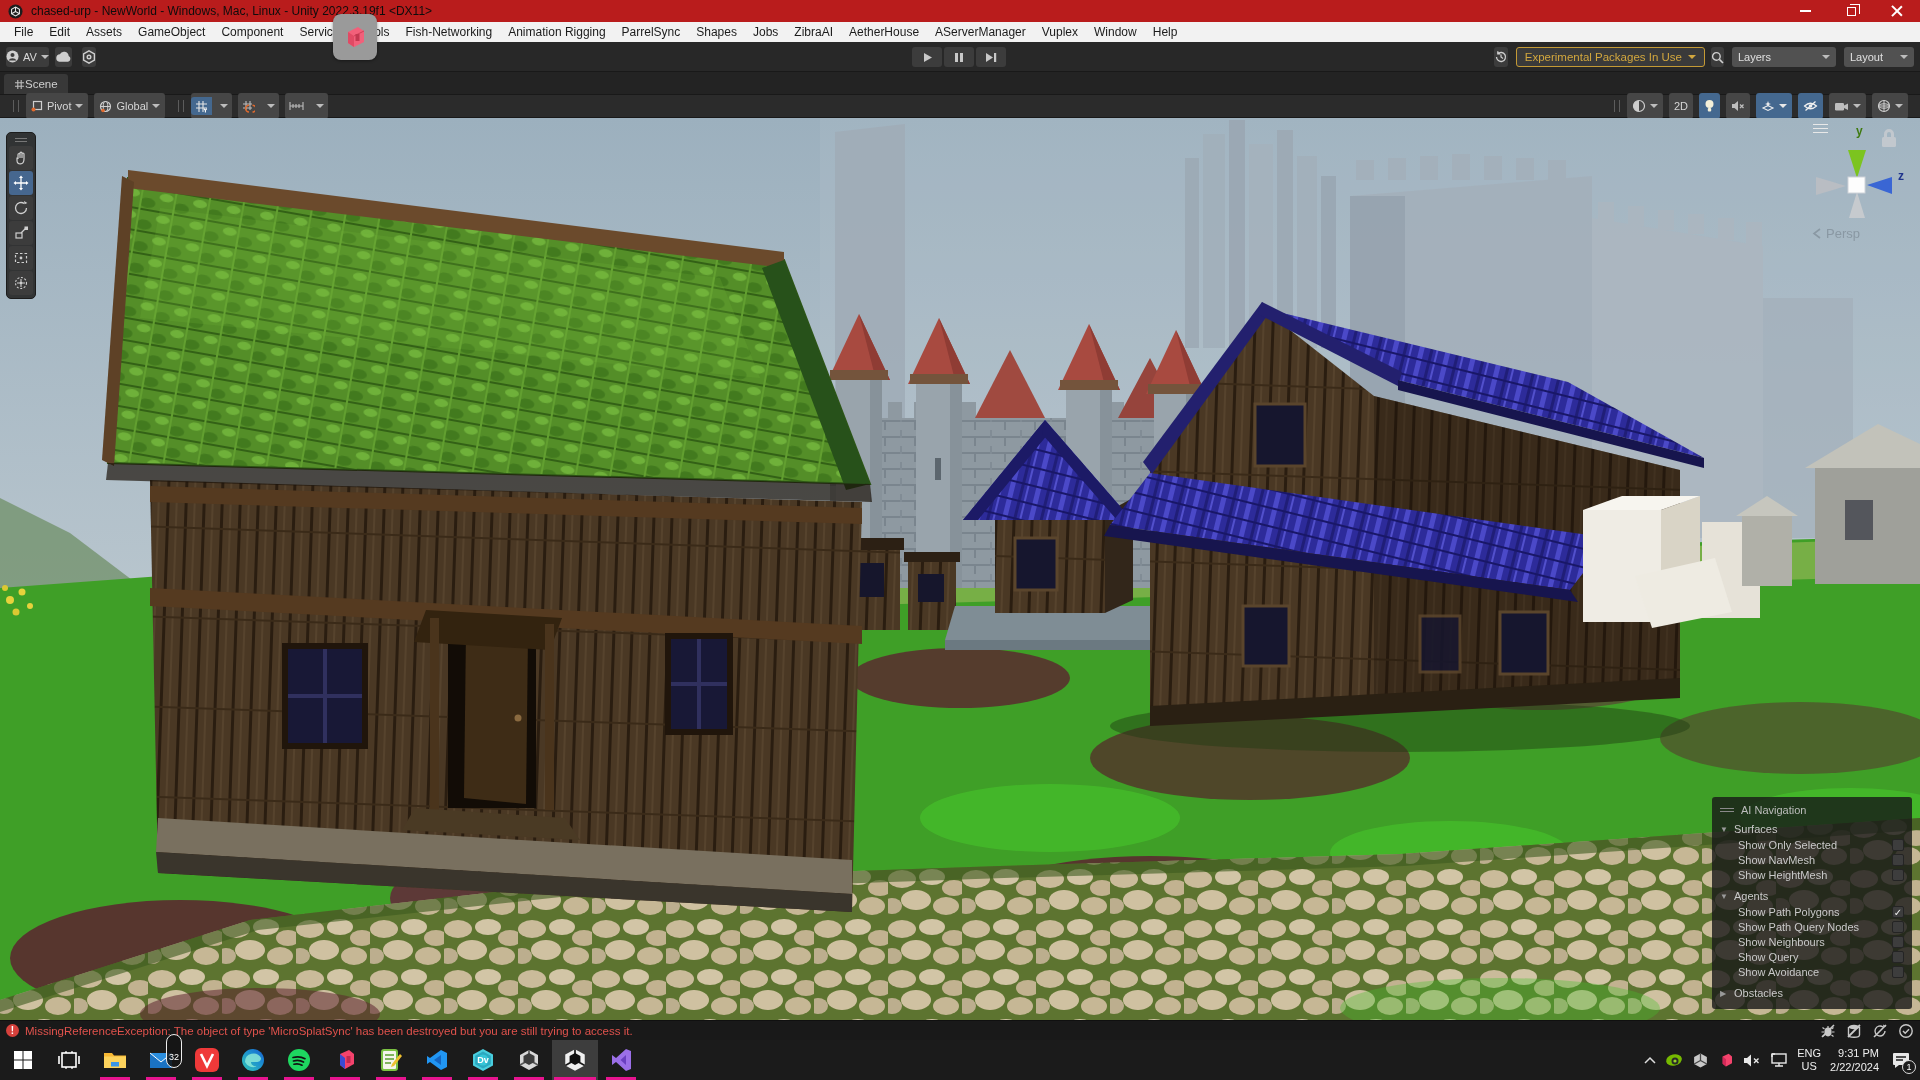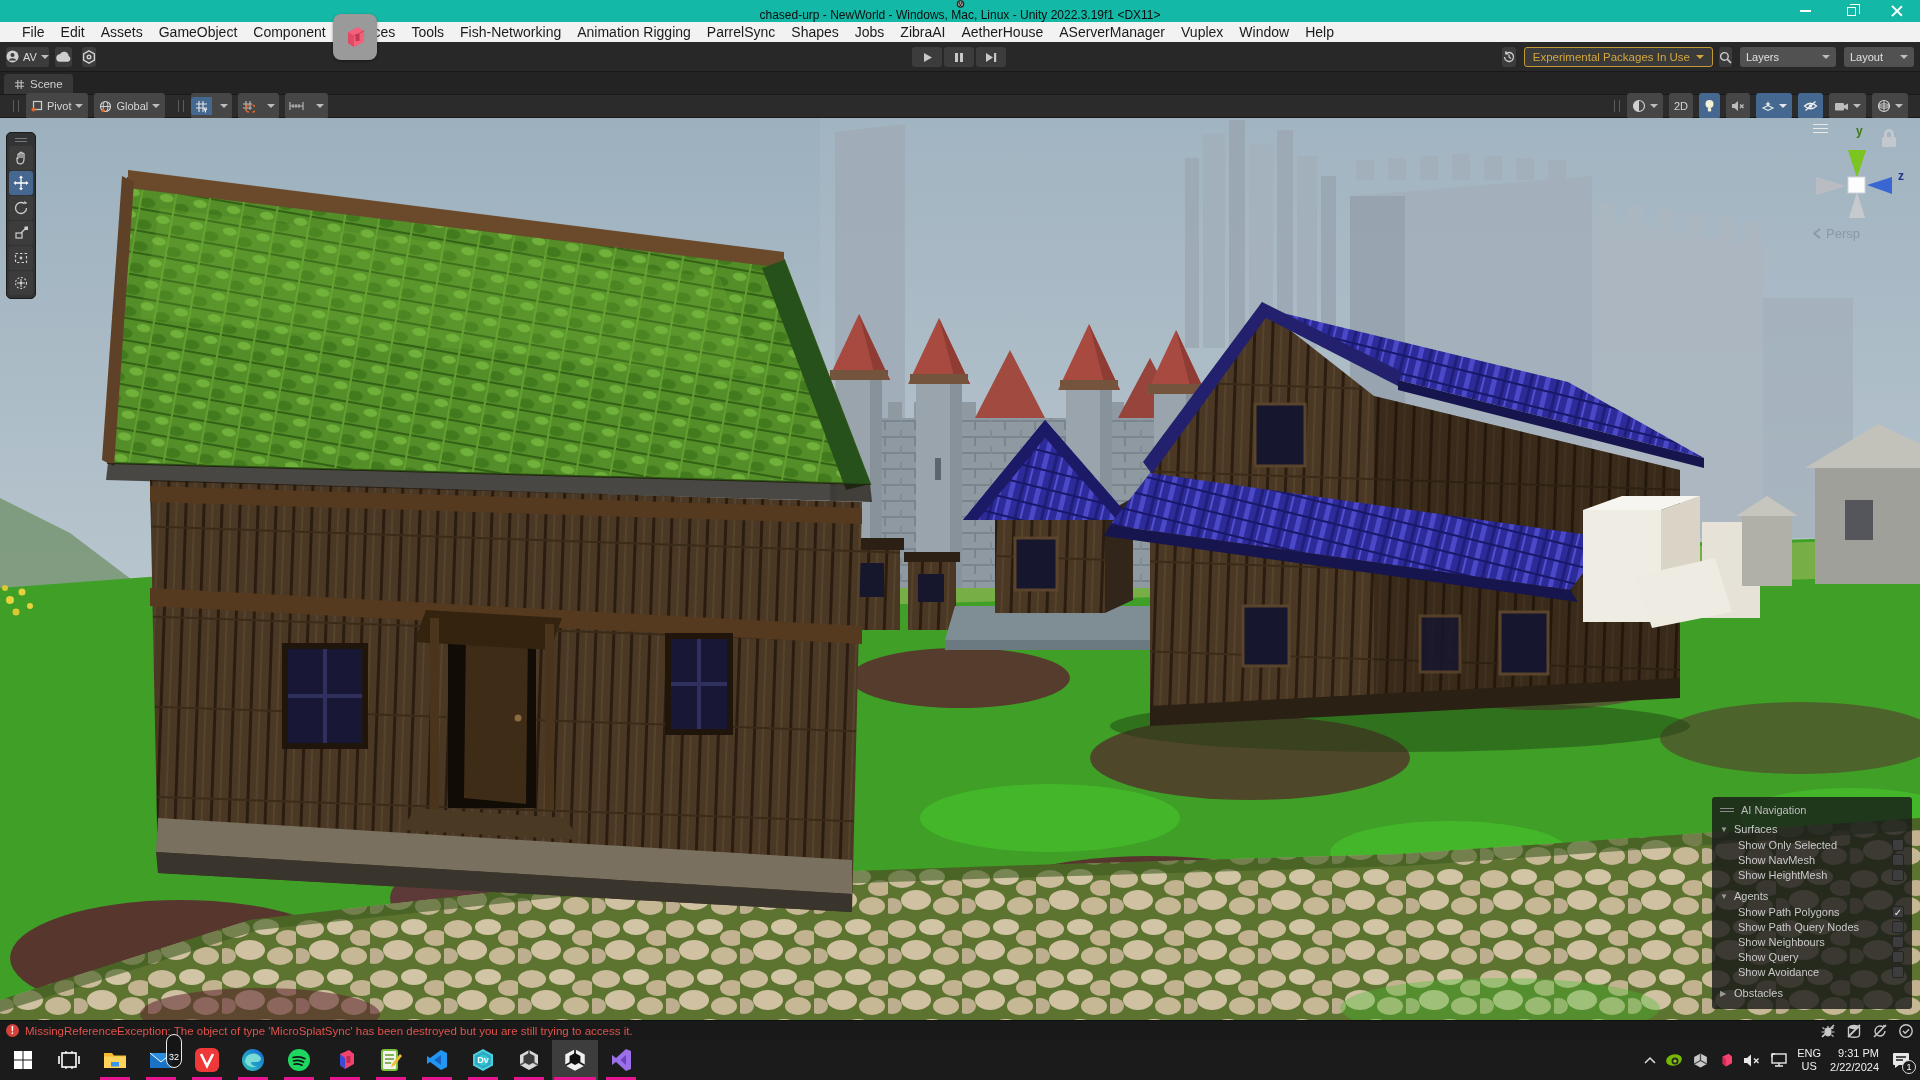--- a/index.html
+++ b/index.html
@@ -1,36 +1,36 @@
 <!DOCTYPE html>
 <html><head>
 <meta charset="utf-8">
 <style>
   * { box-sizing: border-box; margin: 0; padding: 0; }
   html,body { width:1920px; height:1080px; overflow:hidden; background:#222;
     font-family:"Liberation Sans", sans-serif; -webkit-font-smoothing:antialiased; }
 
   
-  .titlebar { height:22px; background:#14b8a6; display:flex; align-items:center; color:#0d0d0d;
-    font-size:12px; position:relative;flex-direction:column; }
+  .titlebar { height:22px; background:#b91c1c; display:flex; align-items:center; color:#0d0d0d;
+    font-size:12px; position:relative; }
   .titlebar .app-ico { width:15px; height:15px; margin:0 8px 0 8px; }
   .win-controls { position:absolute; right:0; top:0; height:22px; display:flex; }
   .win-btn { width:46px; height:22px; display:flex; align-items:center; justify-content:center; }
   .glyph-min { width:11px; height:1.5px; background:#fff; }
   .glyph-restore { width:9px; height:9px; border:1.5px solid #fff; position:relative; }
   .glyph-restore::before { content:""; position:absolute; left:2px; top:-4px; width:9px; height:9px;
     border:1.5px solid #fff; border-bottom:none; border-left:none; }
   .glyph-close { position:relative; width:12px; height:12px; }
   .glyph-close::before,.glyph-close::after { content:""; position:absolute; left:5px; top:-1px;
     width:1.6px; height:14px; background:#fff; }
   .glyph-close::before { transform:rotate(45deg); } .glyph-close::after { transform:rotate(-45deg); }
 
   
-  .menubar { height:20px; background:#f2f2f2; display:flex; align-items:center; font-size:14px;
-    color:#1b1b1b; padding-left:14px; position:relative; }
+  .menubar { height:20px; background:#f2f2f2; display:flex; align-items:center; font-size:12px;
+    color:#1b1b1b; padding-left:6px; position:relative; }
   .menu-item { padding:0 8px; height:20px; line-height:20px; cursor:default; }
   .drag-icon { position:absolute; left:333px; top:14px; width:44px; height:46px; z-index:60;
     background:#9a9a9a; border-radius:8px; display:flex; align-items:center; justify-content:center;
     box-shadow:0 1px 3px rgba(0,0,0,.4); }
 
   
   .toolbar { height:30px; background:#282828; display:flex; align-items:center; position:relative;
     border-bottom:1px solid #191919; color:#d8d8d8; font-size:11px; }
   .tb-btn { background:#3c3c3c; border-radius:3px; height:20px; display:flex; align-items:center;
     gap:4px; padding:0 0; margin-left:6px; }
@@ -45,21 +45,21 @@
     height:20px; display:flex; align-items:center; padding:0 8px; gap:6px; margin-left:8px;
     font-size:11.5px; }
   .exp-caret { border-top-color:#d2a73e; }
   .dd-btn { background:#515151; border-radius:3px; height:20px; display:flex; align-items:center;
     justify-content:space-between; padding:0 6px; margin-left:8px; color:#e0e0e0; }
 
   
   .tabbar { height:23px; background:#232323; display:flex; align-items:flex-end; padding-left:4px;
     border-bottom:1px solid #191919; }
   .tab { background:#383838; height:20px; border-radius:3px 3px 0 0; display:flex; align-items:center;
-    gap:5px; padding:0 10px; color:#cfcfcf; font-size:11.5px; }
+    padding:0 10px; color:#cfcfcf; font-size:11.5px; }
 
   
   .scene-toolbar { height:23px; background:#2b2b2b; display:flex; align-items:center; font-size:11px;
     color:#d5d5d5; border-bottom:1px solid #191919; padding:0 6px; }
   .st-handle { width:6px; height:12px; border-left:1px solid #5c5c5c; border-right:1px solid #5c5c5c;
     margin:0 7px; }
   .st-btn { background:#464646; border-radius:3px; height:26px; display:flex; align-items:center;
     gap:4px; padding:0 5px; margin-right:6px; }
   .st-btn.split { padding:0; }
   .st-btn .seg { display:flex; align-items:center; height:18px; padding:0 4px; }
@@ -238,21 +238,21 @@
     <div class="exp-btn">
       <span>Experimental Packages In Use</span>
       <div class="caret exp-caret"></div>
     </div>
     <div class="tb-btn">
       <svg width="13" height="13" viewBox="0 0 13 13">
         <circle cx="5.4" cy="5.4" r="3.8" fill="none" stroke="#cfcfcf" stroke-width="1.4"></circle>
         <path d="M8.4 8.4 12 12" stroke="#cfcfcf" stroke-width="1.6"></path>
       </svg>
     </div>
-    <div class="dd-btn" style="width:96px">
+    <div class="dd-btn" style="width:104px">
       <span>Layers</span>
       <div class="caret"></div>
     </div>
     <div class="dd-btn" style="width:70px">
       <span>Layout</span>
       <div class="caret"></div>
     </div>
   </div>
 </div>
 

